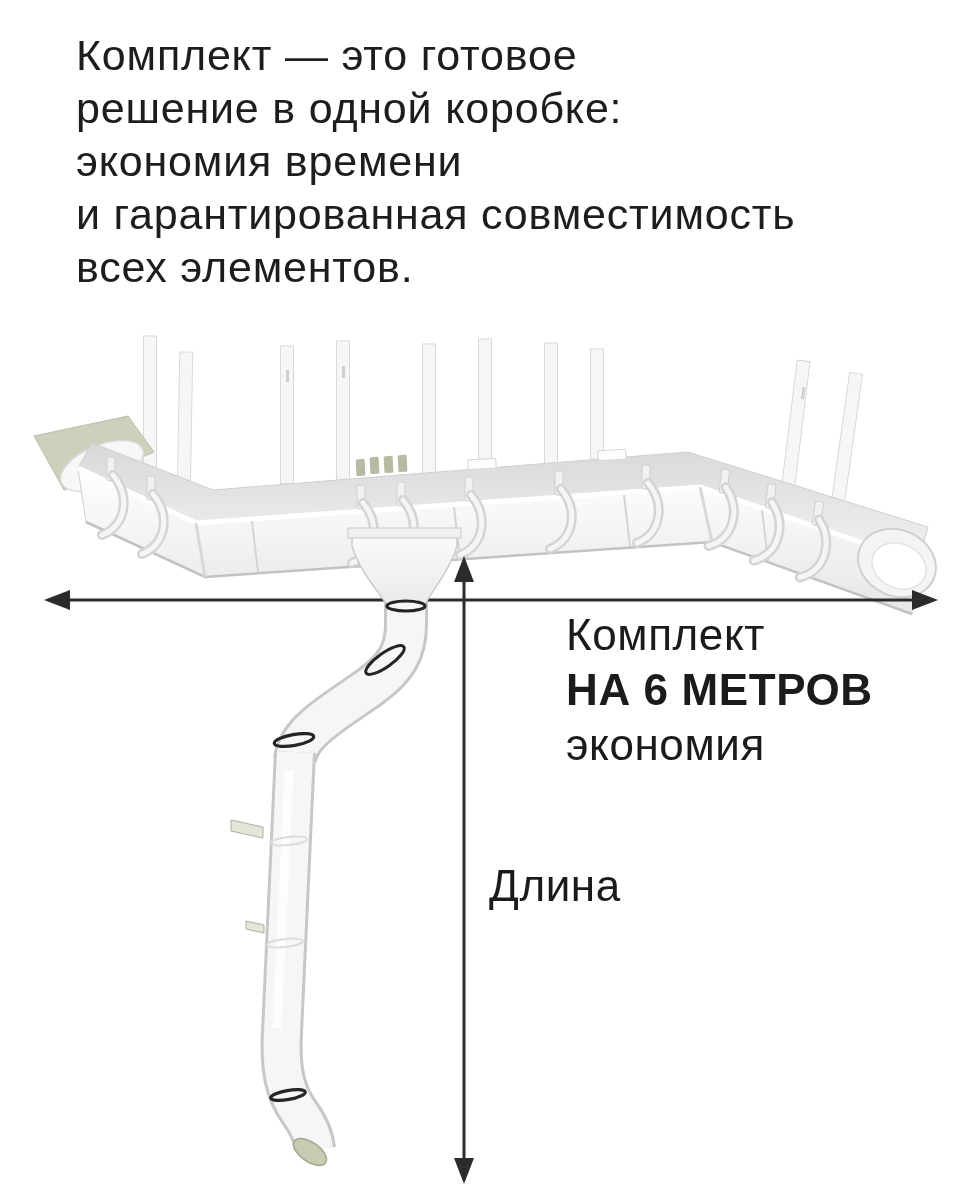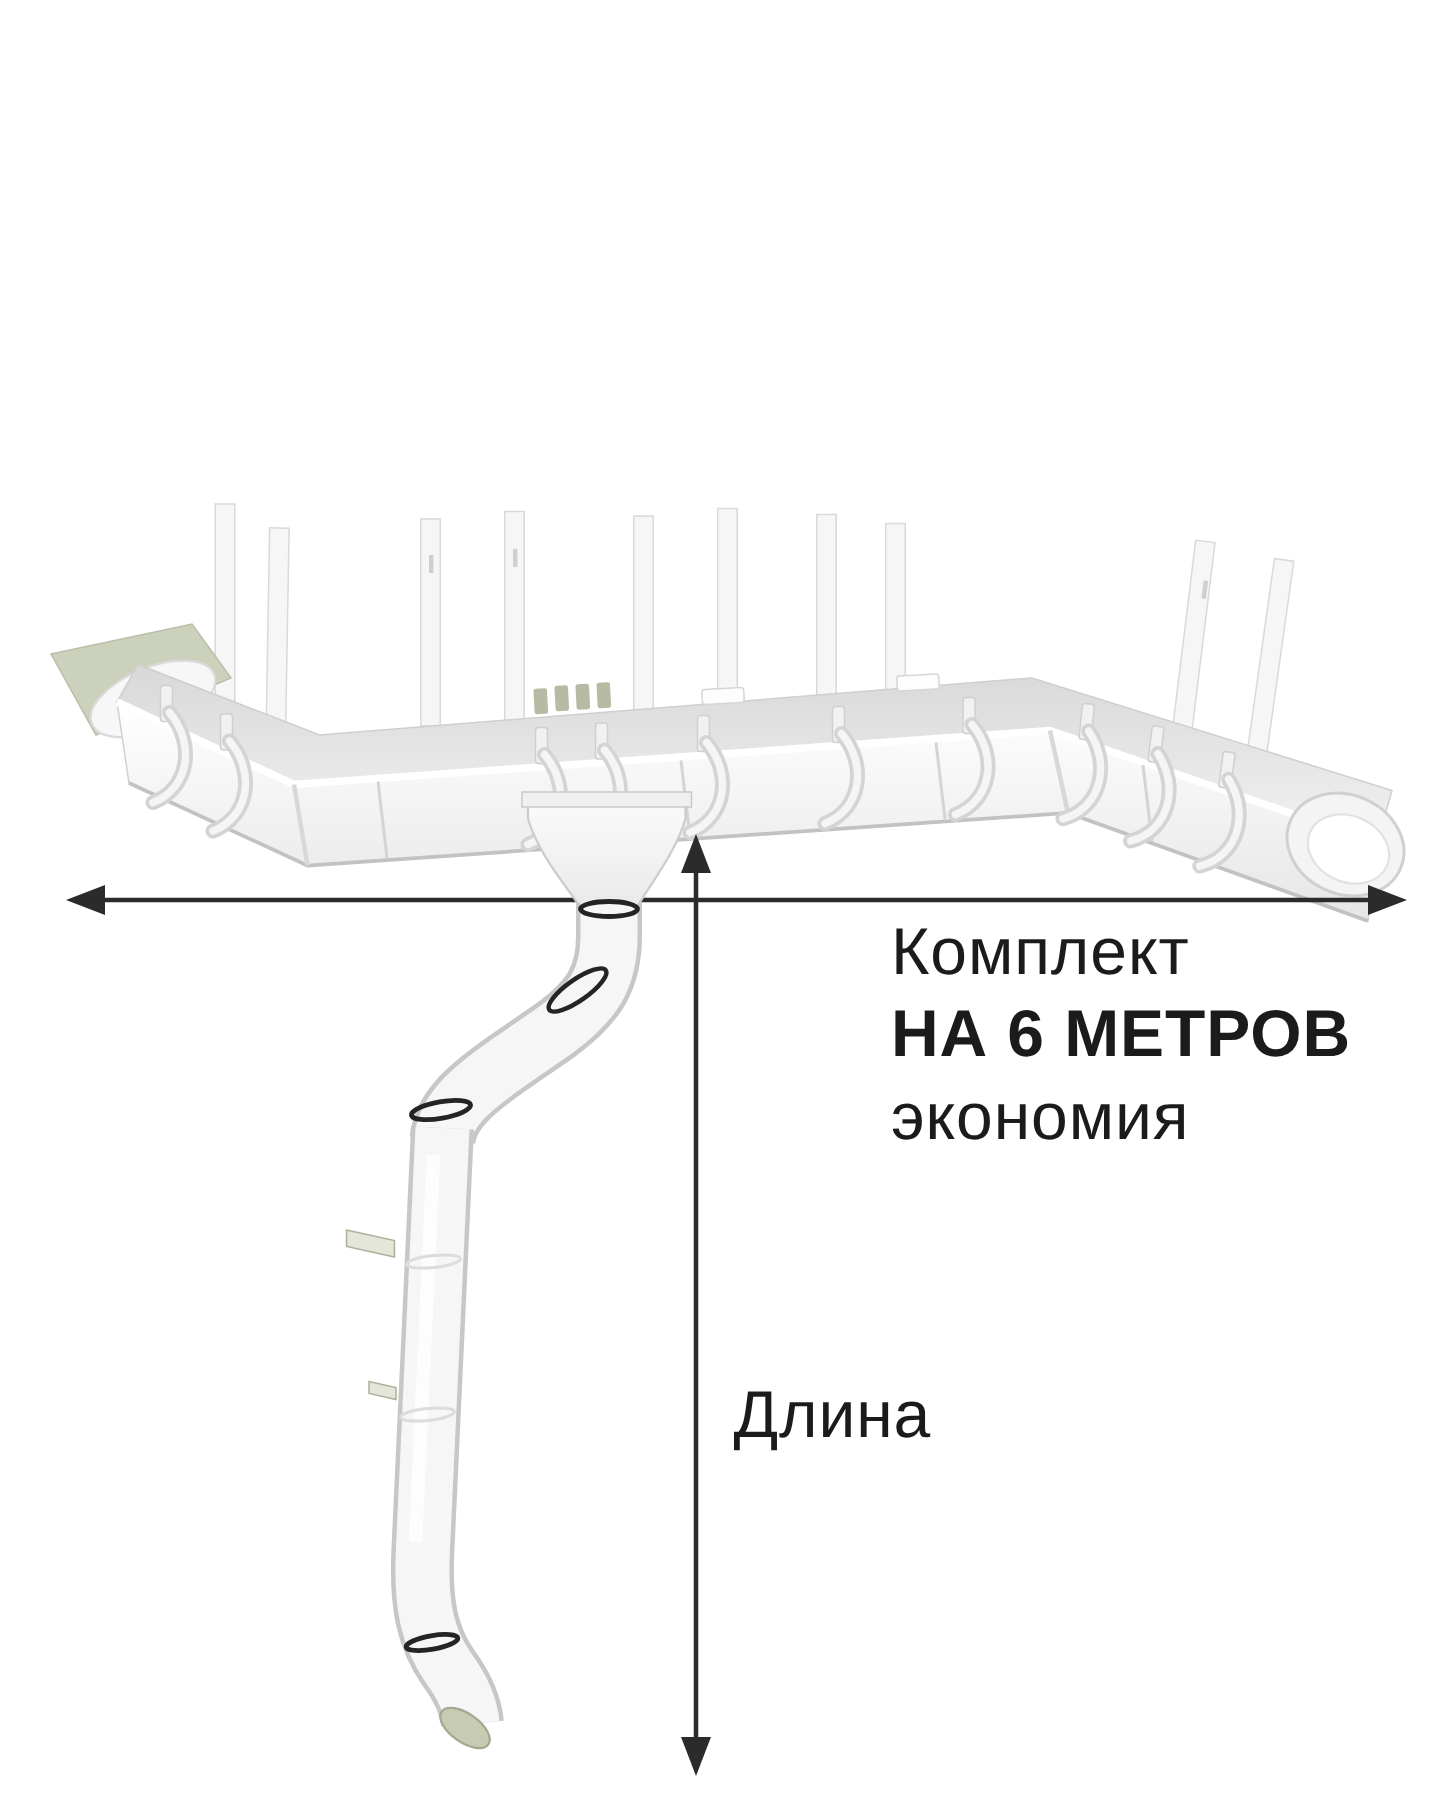--- a/index.html
+++ b/index.html
@@ -11,28 +11,35 @@
     position:absolute;left:76px;top:29px;
     font-size:43px;line-height:53px;letter-spacing:0.8px;
     color:#1d1d1d;font-weight:400;white-space:nowrap;
   }
   .fig{position:absolute;left:0;top:0;width:963px;height:1200px;}
   .dim-label{
     position:absolute;color:#1b1b1b;font-size:44px;line-height:55px;
     letter-spacing:0.6px;white-space:nowrap;font-weight:400;
   }
   .dim-label .bold{font-weight:700;text-align:right;}
-  #label-cornice{left:594px;top:607px;}
-  #label-downpipe{left:489px;top:916px;}
+  #label-cornice{left:566px;top:607px;}
+  #label-downpipe{left:489px;top:858px;}
 </style>
 </head>
 <body>
 
 <div class="canvas">
 
+  <div class="intro">
+    <div>Комплект — это готовое</div>
+    <div>решение в одной коробке:</div>
+    <div>экономия времени</div>
+    <div>и гарантированная совместимость</div>
+    <div>всех элементов.</div>
+  </div>
 
   <svg class="fig" viewBox="0 0 963 1200">
     <defs>
       <linearGradient id="gradFace" x1="0" y1="0" x2="0" y2="1">
         <stop offset="0" stop-color="#ffffff"></stop>
           <stop offset="1" stop-color="#e6e6e6"></stop>
       </linearGradient>
       <linearGradient id="gradInterior" x1="0" y1="0" x2="0" y2="1">
         <stop offset="0" stop-color="#d8d8d8"></stop>
           <stop offset="1" stop-color="#f2f2f2"></stop>

